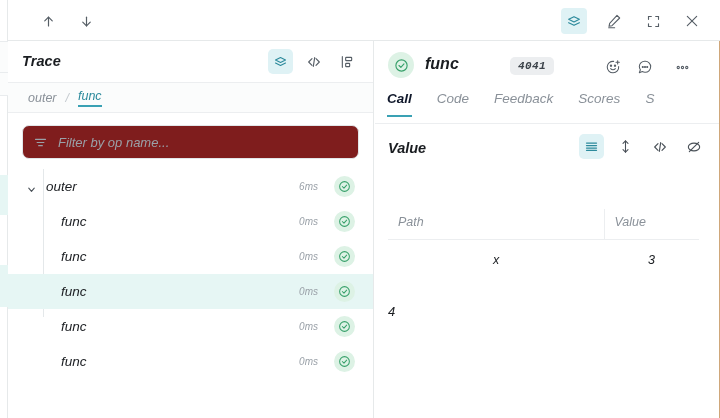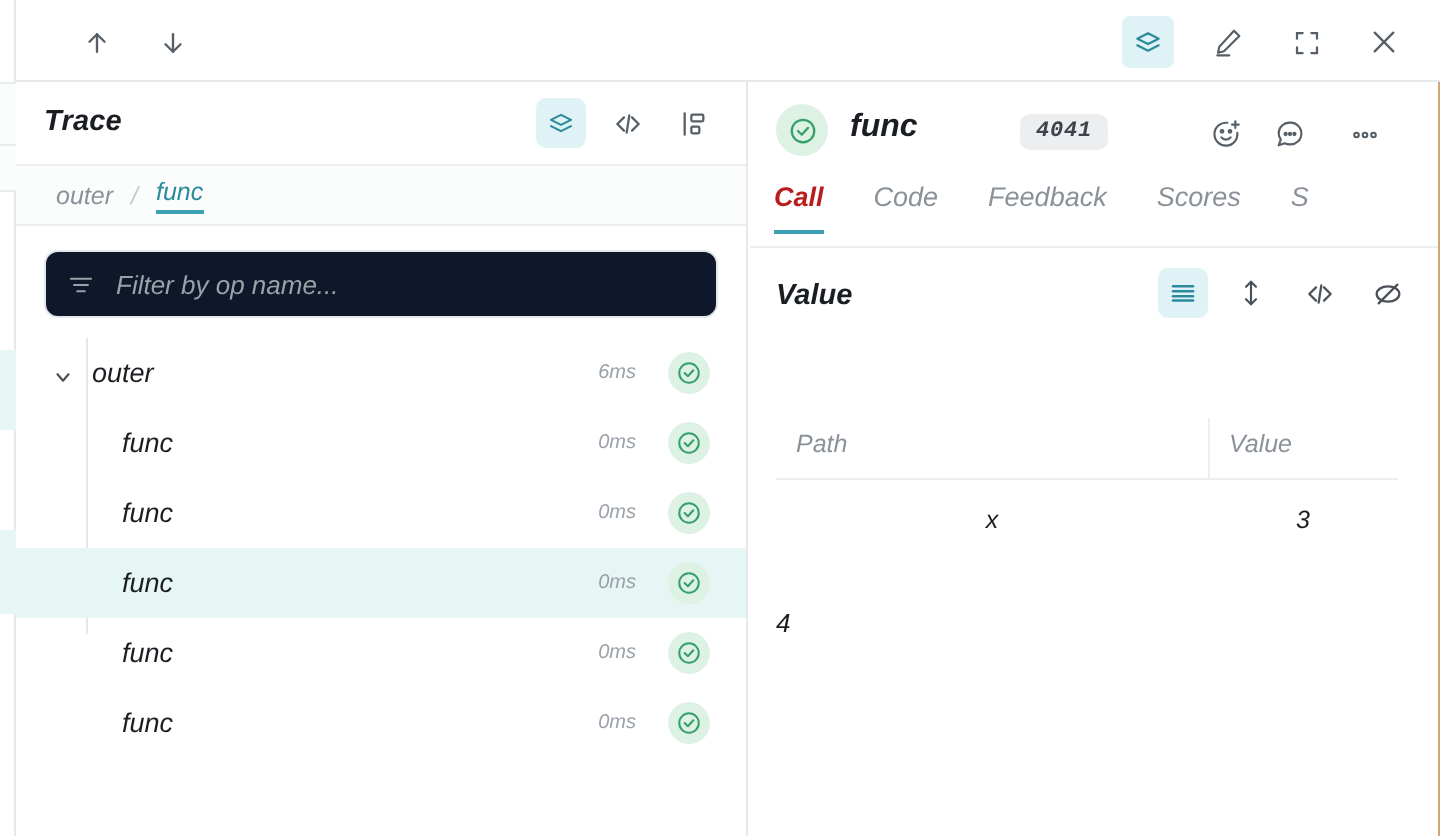--- a/index.html
+++ b/index.html
@@ -94,21 +94,21 @@
   }
 
   
   .filter-wrap { padding: 12px 14px 10px 14px; }
   .filter-box {
     height: 34px;
     border: 1px solid #e2e6e9;
     border-radius: 7px;
     display: flex; align-items: center;
     padding: 0 10px;
-    background: #0f172a;
+    background: #7f1d1d;
     cursor: text;
   }
   .filter-ph {
     margin-left: 10px;
     font-size: 13px; color: #9aa1a8;
   }
 
   
   .tree { position: relative; }
   .tree-guide {
@@ -182,21 +182,21 @@
     border-bottom: 1px solid #eceef0;
     display: flex; align-items: flex-start;
     padding-left: 12px;
   }
   .tab {
     font-size: 13.5px; color: #8a9199;
     padding: 0 0 9px 0; margin-right: 25px;
     cursor: pointer; white-space: nowrap;
   }
   .tab.active {
-    color: #b91c1c; font-weight: bold;
+    color: #0f172a; font-weight: bold;
     border-bottom: 2px solid #3aa1b4;
   }
 
   .section-head {
     position: relative; height: 46px;
   }
   .section-title {
     position: absolute; left: 13px; top: 16px;
     font-size: 14.5px; font-weight: bold; color: #1a1d21;
   }

